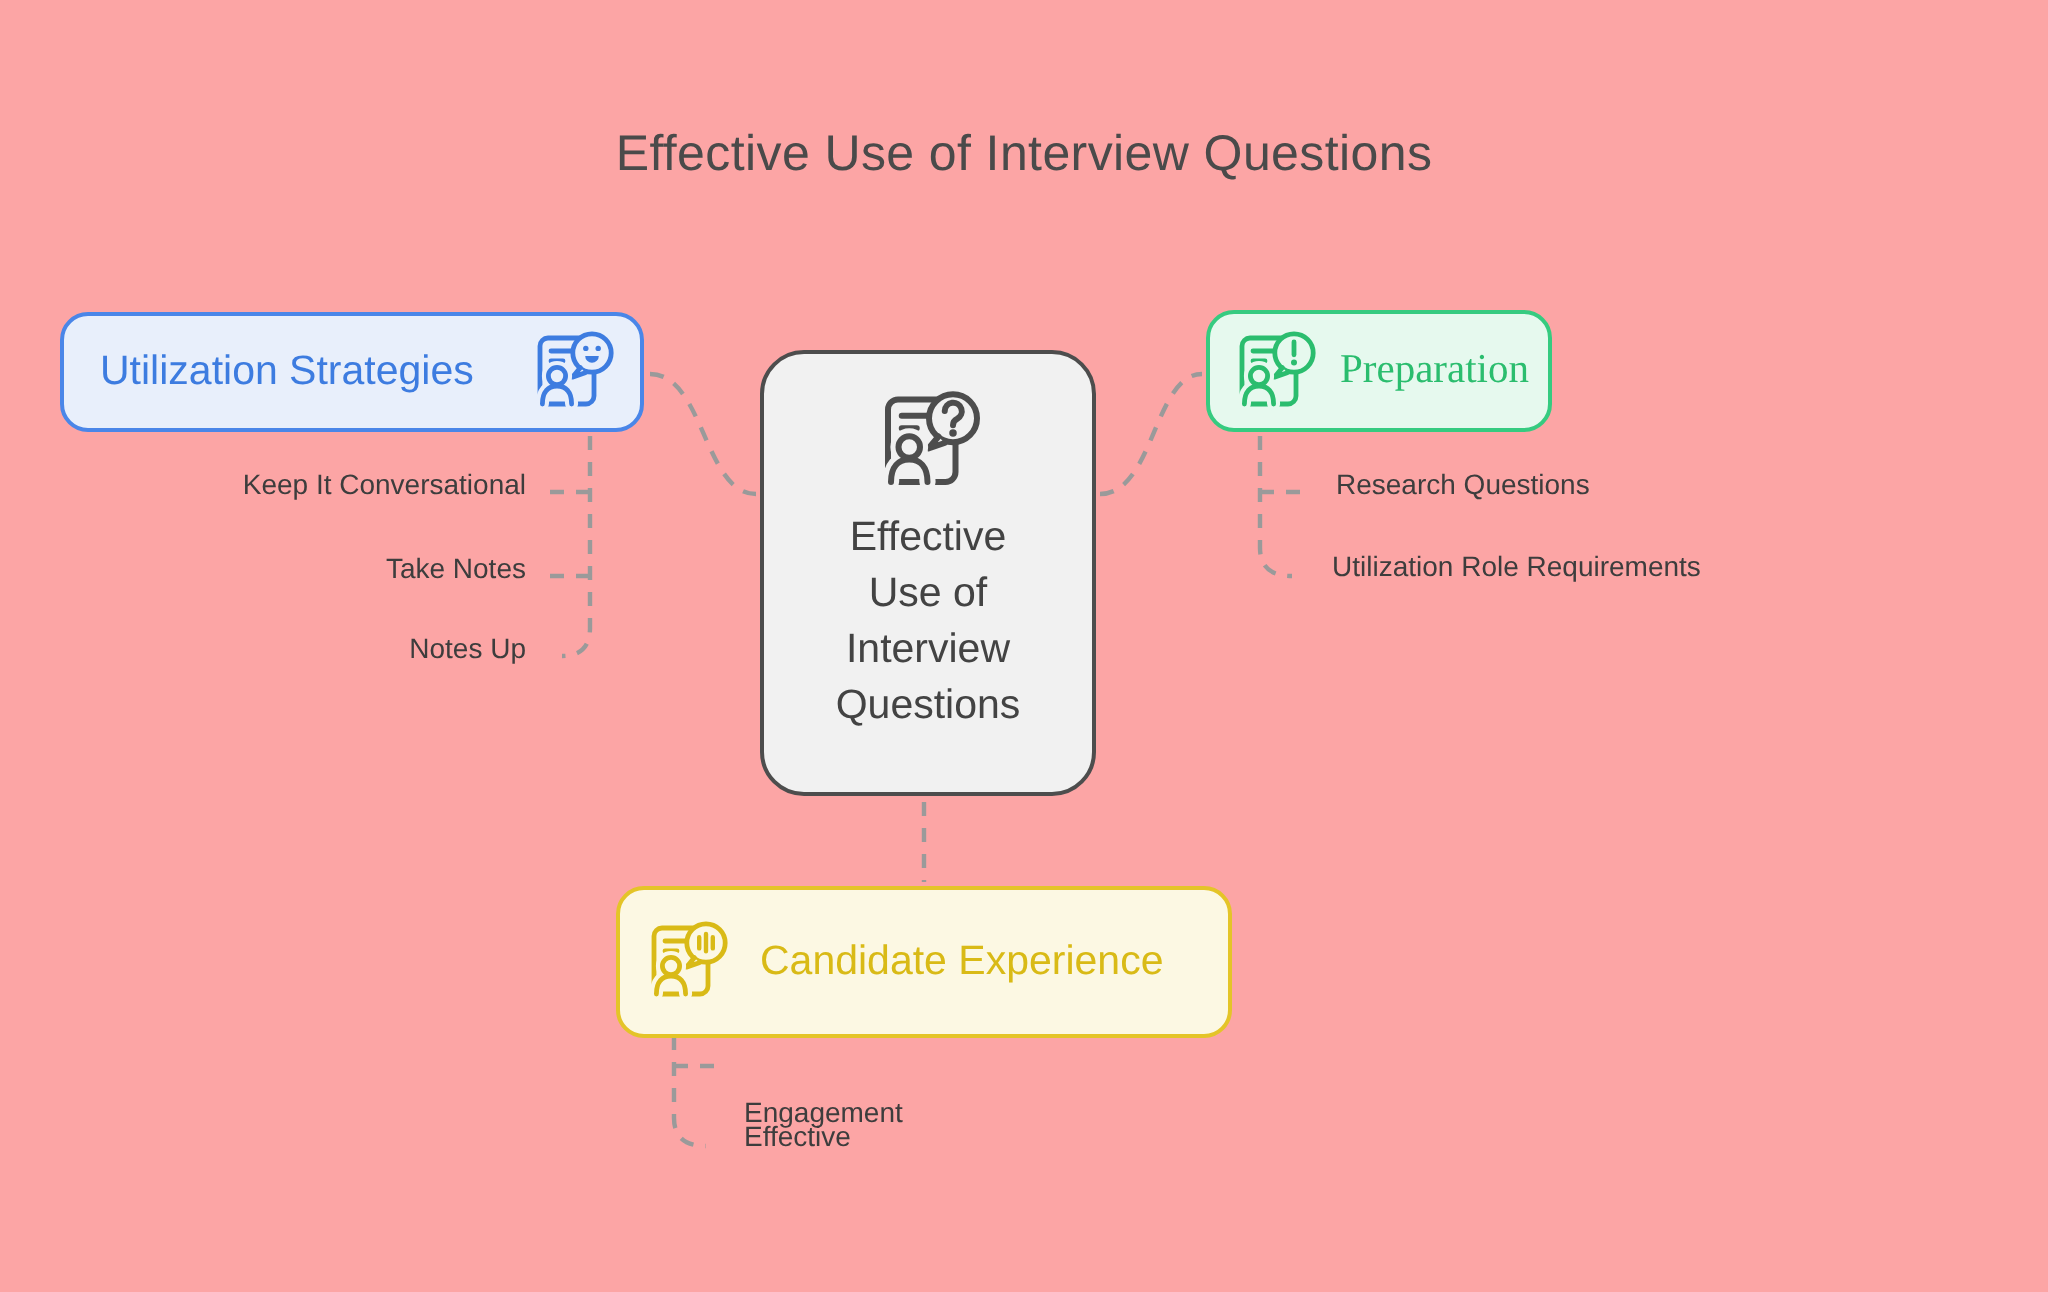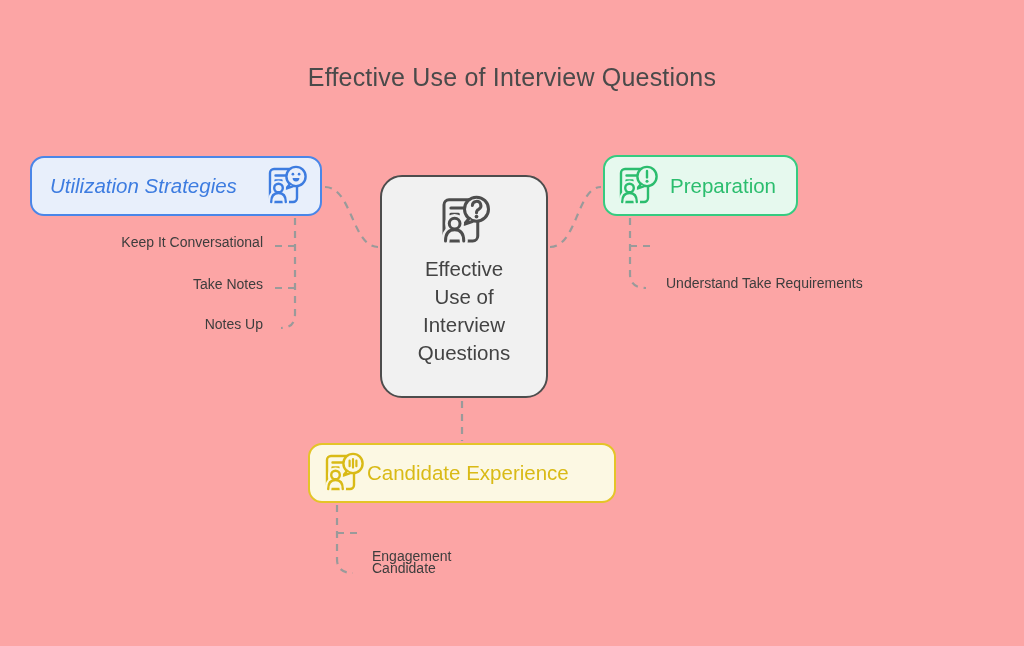--- a/index.html
+++ b/index.html
@@ -14,27 +14,27 @@
   svg.connectors{position:absolute;left:0;top:0;pointer-events:none;}
   svg.connectors path{fill:none;stroke:var(--connector,#9a9a9a);stroke-width:2.2;stroke-dasharray:7 6;}
 
   .branch-box{
     position:absolute;display:flex;align-items:center;box-sizing:border-box;
     border-radius:14px;border:2.5px solid;cursor:pointer;
   }
   .branch-box .label{font-size:20.5px;white-space:nowrap;}
   .box-blue{left:30px;top:156px;width:292px;height:60px;
     border-color:var(--blue_border,#4a86e8);background:var(--blue_bg,#e8effb);
-    color:var(--blue_text,#3d7ce0);padding:0 10px 0 18px;justify-content:space-between;font-style:italic;}
-  .box-green{left:603px;top:155px;width:195px;height:61px;
+    color:var(--blue_text,#3d7ce0);padding:0 10px 0 18px;justify-content:space-between;}
+  .box-green{left:603px;top:155px;width:173px;height:61px;
     border-color:var(--green_border,#36cb80);background:var(--green_bg,#e6f9ee);
-    color:var(--green_text,#2bbd6e);padding:0 10px 0 8px;gap:9px;}
-  .box-yellow{left:308px;top:443px;width:308px;height:60px;
+    color:var(--green_text,#2bbd6e);padding:0 10px 0 8px;gap:9px;font-family:Liberation Serif, serif;}
+  .box-yellow{left:308px;top:443px;width:308px;height:76px;
     border-color:var(--yellow_border,#e4c428);background:var(--yellow_bg,#fcf8e3);
-    color:var(--yellow_text,#d9ba16);padding:0 19px 0 9px;}
+    color:var(--yellow_text,#d9ba16);padding:0 19px 0 9px;gap:13px;}
 
   .center-node{
     position:absolute;left:380px;top:175px;width:168px;height:223px;box-sizing:border-box;
     border:2.6px solid var(--center_border,#4d4d4d);background:var(--center_bg,#f1f1f1);
     border-radius:22px;display:flex;flex-direction:column;align-items:center;
     padding-top:14px;color:var(--center_border,#4d4d4d);
   }
   .center-node .center-label{
     width:116px;margin-top:4px;text-align:center;font-size:20.5px;line-height:28px;
     color:var(--center_text,#434343);
@@ -135,18 +135,19 @@
     <svg class="icon icon-48" viewBox="0 0 48 48">
         <use href="#sym-bars"></use>
       </svg>
     <span class="label">Candidate Experience</span>
   </div>
 
   <div class="item r" style="right:761px;top:234px;">Keep It Conversational</div>
   <div class="item r" style="right:761px;top:276px;">Take Notes</div>
   <div class="item r" style="right:761px;top:316px;">Notes Up</div>
 
-  <div class="item" style="left:666px;top:275px;">Understand Take Requirements</div>
+  <div class="item" style="left:668px;top:234px;">Research Questions</div>
+  <div class="item" style="left:666px;top:275px;">Utilization Role Requirements</div>
 
   <div class="item" style="left:372px;top:521px;margin-top:27px;">Engagement</div>
-  <div class="item" style="left:372px;top:560px;">Candidate</div>
+  <div class="item" style="left:372px;top:560px;">Effective</div>
 
 </div>
 
 </body></html>

